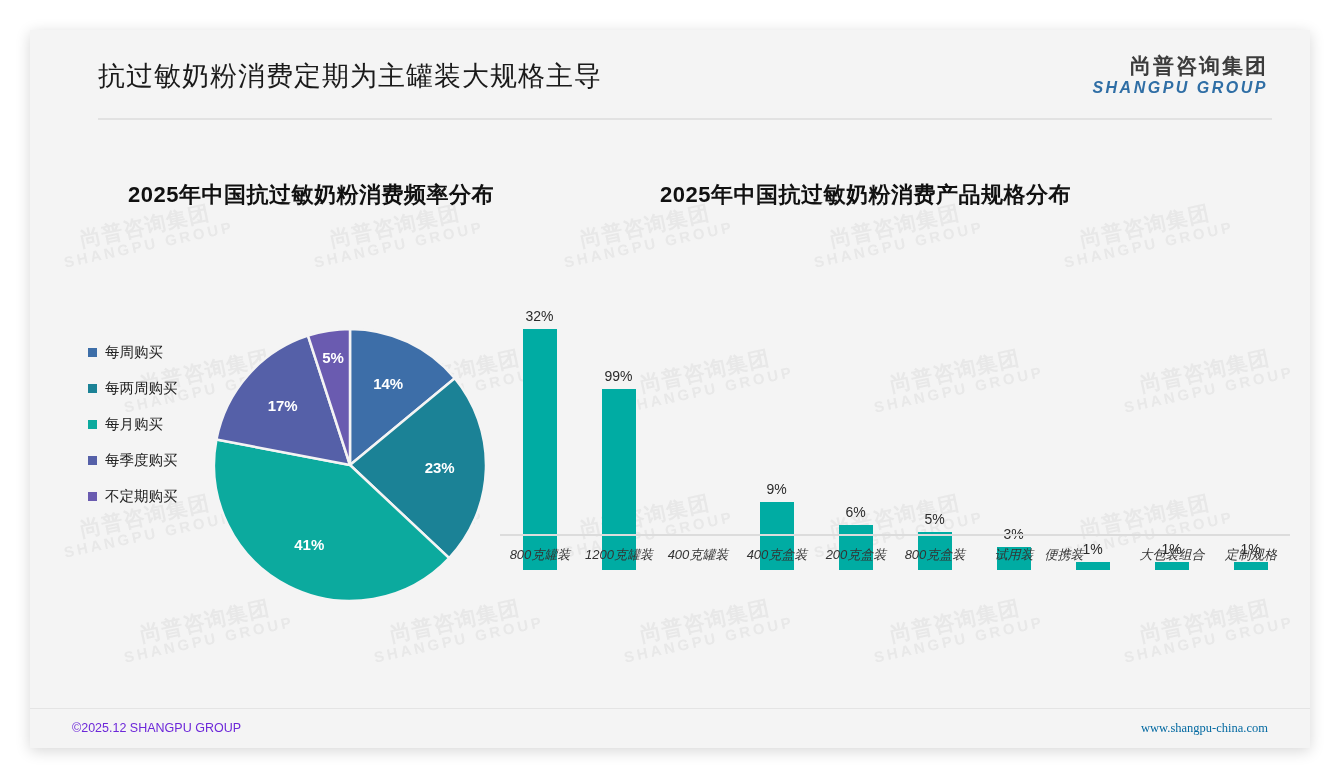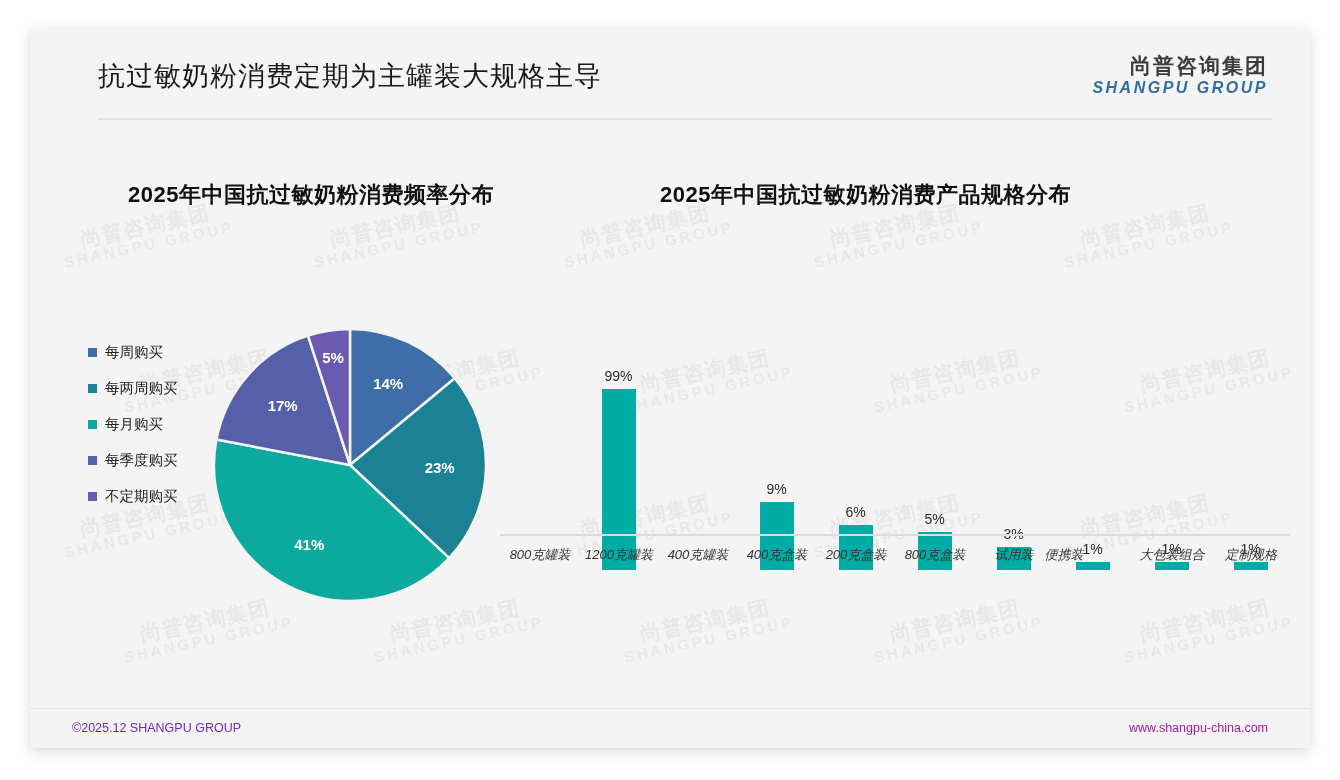--- a/index.html
+++ b/index.html
@@ -129,21 +129,21 @@
     border-top: 1px solid #e4e4e4;
     background: #f4f4f4;
     z-index: 3;
   }
   #copyright {
     position: absolute; left: 42px; top: 12px;
     font-size: 12.5px; color: #6d28d9;
   }
   #website {
     position: absolute; right: 42px; top: 12px;
-    font-size: 12.5px; color: #a21caf;
+    font-size: 12.5px; color: #0369a1; font-family: Liberation Serif, serif;
   }
 </style>
 </head>
 <body>
 
 <div id="slide">
 
   <div id="watermarks">
       <div class="wm" style="left: 30px; top: 185px;">
         <span class="wm-cn">尚普咨询集团</span>
@@ -273,20 +273,24 @@
           <path d="M 140 140 L 239.13973332931198 233.09840640630165 A 136 136 0 0 1 6.408933900898347 114.51614121634142 Z" fill="#0caa9e" stroke="#f4f4f4" stroke-width="2.5"></path>
           <text x="99.24981274337829" y="224.97674561114792" text-anchor="middle" class="pie-label">41%</text>
           <path d="M 140 140 L 6.408933900898347 114.51614121634142 A 136 136 0 0 1 97.97368876500713 10.656313783859133 Z" fill="#5560a8" stroke="#f4f4f4" stroke-width="2.5"></path>
           <text x="72.67003038996994" y="85.64064696854902" text-anchor="middle" class="pie-label">17%</text>
           <path d="M 140 140 L 97.97368876500713 10.656313783859133 A 136 136 0 0 1 139.99999999999997 4 Z" fill="#6a5bb0" stroke="#f4f4f4" stroke-width="2.5"></path>
           <text x="122.97993020362286" y="37.53950854324901" text-anchor="middle" class="pie-label">5%</text>
         </svg>
     </div>
 
     <div id="bar-area">
+        <div class="bar-col" style="left: 0px;">
+          <div class="bar-value">32%</div>
+          <div class="bar-rect" style="height: 241.371px; background: rgb(0, 172, 163);"></div>
+        </div>
         <div class="bar-col" style="left: 79px;">
           <div class="bar-value">99%</div>
           <div class="bar-rect" style="height: 181.029px; background: rgb(0, 172, 163);"></div>
         </div>
         <div class="bar-col" style="left: 237px;">
           <div class="bar-value">9%</div>
           <div class="bar-rect" style="height: 67.8857px; background: rgb(0, 172, 163);"></div>
         </div>
         <div class="bar-col" style="left: 316px;">
           <div class="bar-value">6%</div>

